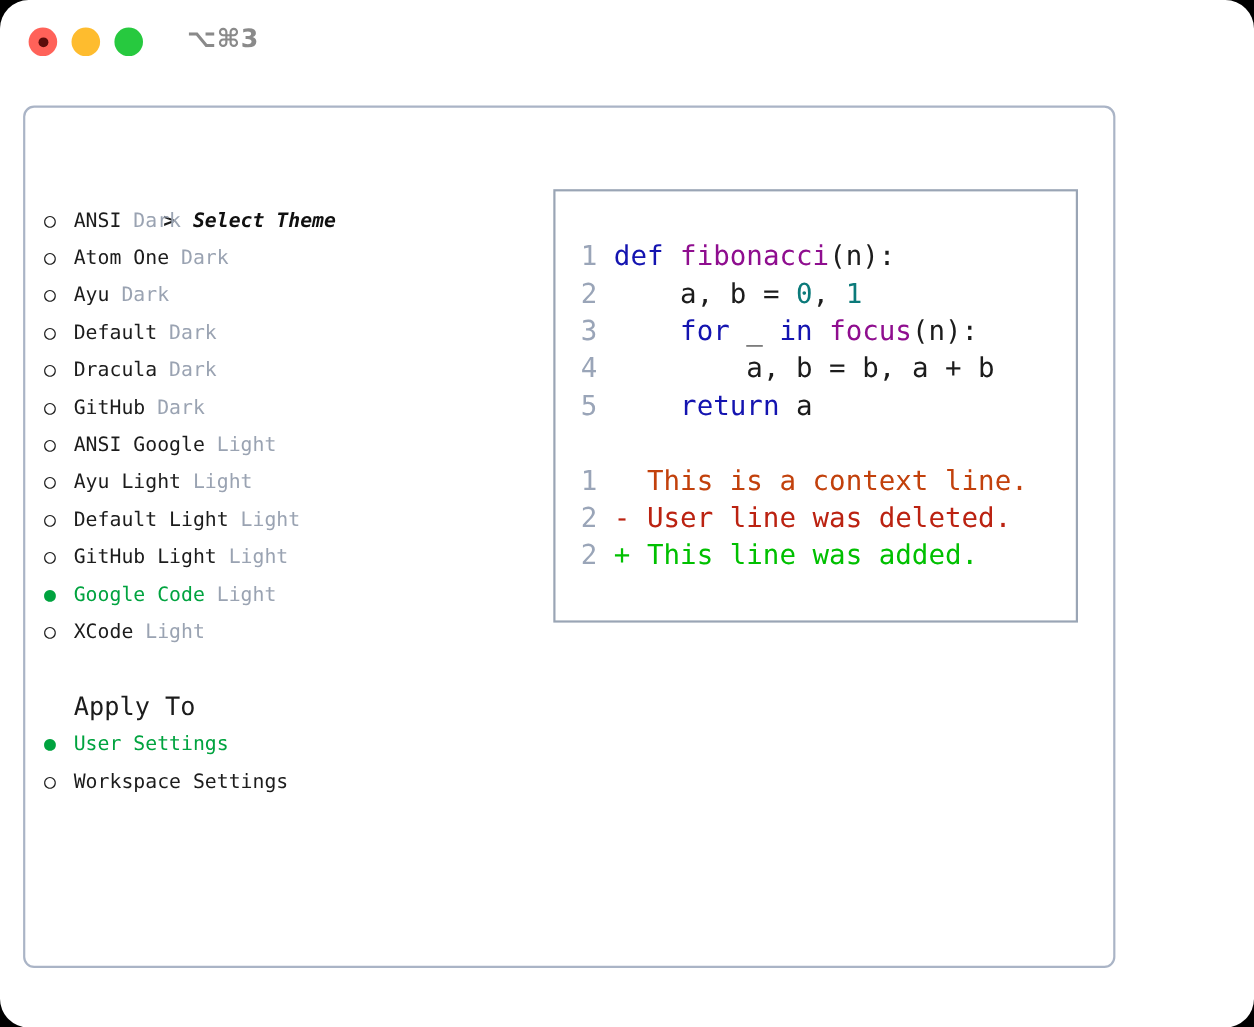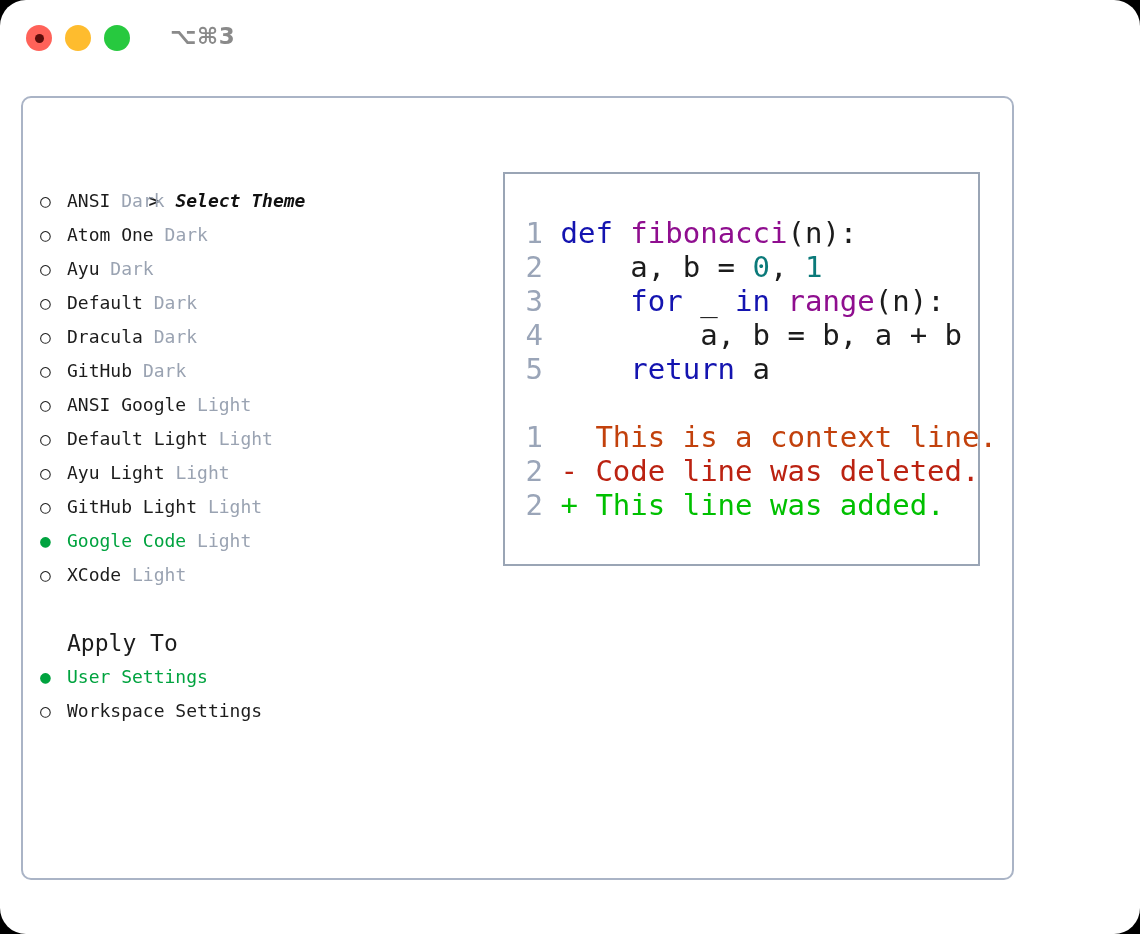--- a/index.html
+++ b/index.html
@@ -169,21 +169,21 @@
     background: #ffffff;
     position: relative;
   }
   .code-area {
     position: absolute;
     left: 12px;
     top: 42px;
     right: 8px;
   }
   .code-line {
-    font-size: 29px;
+    font-size: 25px;
     line-height: 34px;
     white-space: pre;
     display: block;
   }
   .lno {
     display: inline-block;
     width: 26px;
     text-align: right;
     color: #9aa5b8;
   }
@@ -225,22 +225,22 @@
         </div>
 
         <div id="theme-list">
             <div class="row"><span class="marker">○</span><span class="name">ANSI</span><span> </span><span class="variant">Dark</span></div>
             <div class="row"><span class="marker">○</span><span class="name">Atom One</span><span> </span><span class="variant">Dark</span></div>
             <div class="row"><span class="marker">○</span><span class="name">Ayu</span><span> </span><span class="variant">Dark</span></div>
             <div class="row"><span class="marker">○</span><span class="name">Default</span><span> </span><span class="variant">Dark</span></div>
             <div class="row"><span class="marker">○</span><span class="name">Dracula</span><span> </span><span class="variant">Dark</span></div>
             <div class="row"><span class="marker">○</span><span class="name">GitHub</span><span> </span><span class="variant">Dark</span></div>
             <div class="row"><span class="marker">○</span><span class="name">ANSI Google</span><span> </span><span class="variant">Light</span></div>
+            <div class="row"><span class="marker">○</span><span class="name">Ayu Light</span><span> </span><span class="variant">Light</span></div>
             <div class="row"><span class="marker">○</span><span class="name">Default Light</span><span> </span><span class="variant">Light</span></div>
-            <div class="row"><span class="marker">○</span><span class="name">Ayu Light</span><span> </span><span class="variant">Light</span></div>
             <div class="row"><span class="marker">○</span><span class="name">GitHub Light</span><span> </span><span class="variant">Light</span></div>
             <div class="row selected"><span class="marker">●</span><span class="name">Google Code</span><span> </span><span class="variant">Light</span></div>
             <div class="row"><span class="marker">○</span><span class="name">XCode</span><span> </span><span class="variant">Light</span></div>
           </div>
 
         <div class="spacer-lg"></div>
 
         <div class="subhead">Apply To</div>
 
         <div id="apply-list">
@@ -250,28 +250,28 @@
 
       </div>
 
       <div class="right-col">
 
         <div class="preview-box">
           <div class="code-area">
             <div id="code-lines">
                 <div class="code-line"><span class="lno">1</span><span class="code-body"> <span class="tok-kw">def</span><span class="tok-pl"> </span><span class="tok-fn">fibonacci</span><span class="tok-pl">(n):</span></span></div>
                 <div class="code-line"><span class="lno">2</span><span class="code-body"> <span class="tok-pl">    a, b = </span><span class="tok-num">0</span><span class="tok-pl">, </span><span class="tok-num">1</span></span></div>
-                <div class="code-line"><span class="lno">3</span><span class="code-body"> <span class="tok-pl">    </span><span class="tok-kw">for</span><span class="tok-pl"> _ </span><span class="tok-kw">in</span><span class="tok-pl"> </span><span class="tok-fn">range</span><span class="tok-pl">(n):</span></span></div>
+                <div class="code-line"><span class="lno">3</span><span class="code-body"> <span class="tok-pl">    </span><span class="tok-kw">for</span><span class="tok-pl"> _ </span><span class="tok-kw">in</span><span class="tok-pl"> </span><span class="tok-fn">focus</span><span class="tok-pl">(n):</span></span></div>
                 <div class="code-line"><span class="lno">4</span><span class="code-body"> <span class="tok-pl">        a, b = b, a + b</span></span></div>
                 <div class="code-line"><span class="lno">5</span><span class="code-body"> <span class="tok-pl">    </span><span class="tok-kw">return</span><span class="tok-pl"> a</span></span></div>
               </div>
             <div class="diff-gap"></div>
             <div id="diff-lines">
                 <div class="code-line"><span class="lno">1</span><span class="diff-ctx">   This is a context line.</span></div>
-                <div class="code-line"><span class="lno">2</span><span class="diff-del"> - Code line was deleted.</span></div>
+                <div class="code-line"><span class="lno">2</span><span class="diff-del"> - User line was deleted.</span></div>
                 <div class="code-line"><span class="lno">2</span><span class="diff-add"> + This line was added.</span></div>
               </div>
           </div>
         </div>
       </div>
 
     </div>
   </div>
 </div>
 

